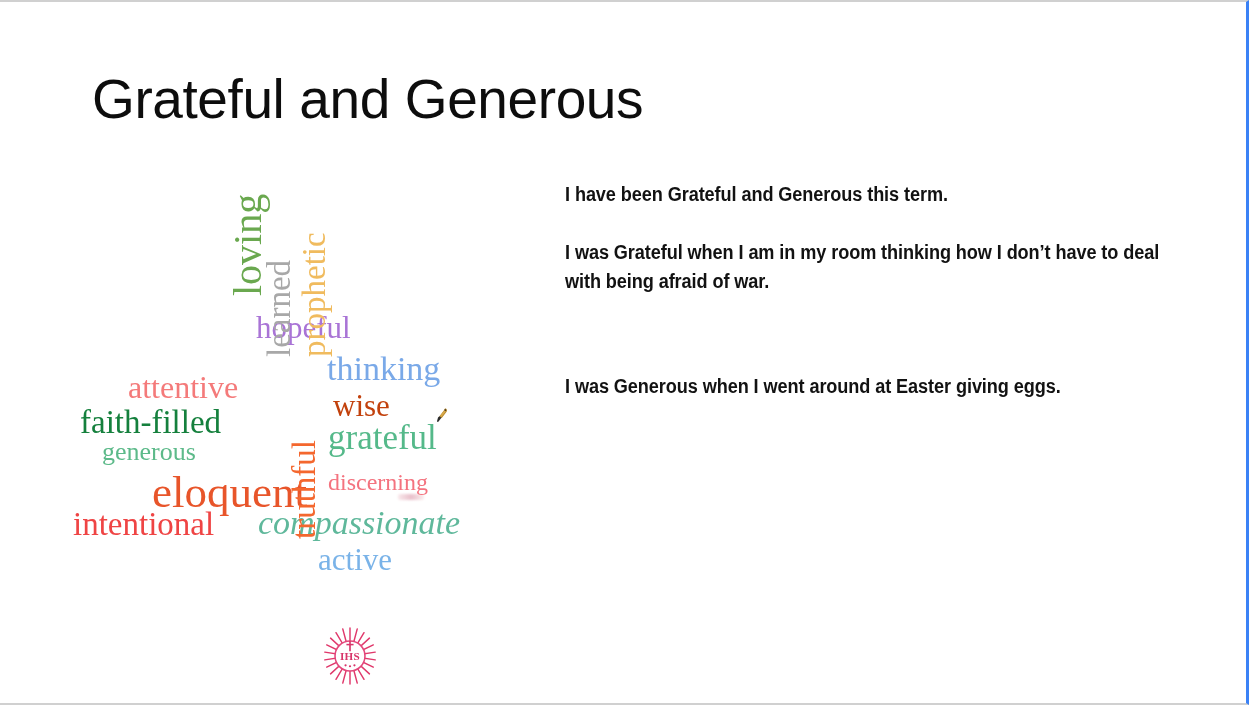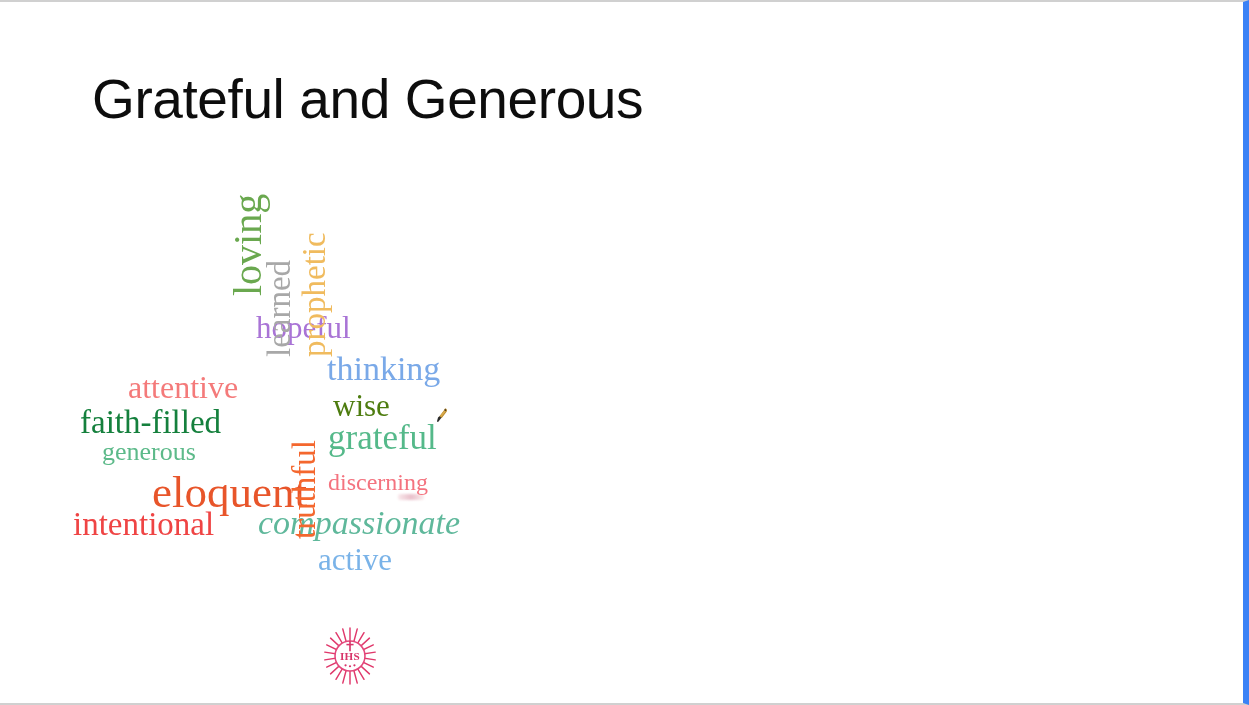--- a/index.html
+++ b/index.html
@@ -11,21 +11,21 @@
     font-family: "Liberation Sans", sans-serif;
   }
   .slide {
     position: relative;
     width: 1249px;
     height: 705px;
     background: #ffffff;
     box-sizing: border-box;
     border-top: 2px solid #d0d0d0;
     border-bottom: 2px solid #d0d0d0;
-    border-right: 6px solid #3b82f6;
+    border-right: 3px solid #3b82f6;
     overflow: hidden;
   }
 
   
   .slide-title {
     position: absolute;
     left: 92px;
     top: 68px;
     font-family: "Liberation Sans", sans-serif;
     font-size: 55px;
@@ -109,21 +109,21 @@
 
   <div class="wordcloud">
     <div class="cloud-artifact"></div>
     <div id="wc-host">
         <div class="wc-word vert" style="color: rgb(106, 168, 79); font-size: 40px; left: 168px; top: 54px;">loving</div>
         <div class="wc-word" style="color: rgb(169, 116, 214); font-size: 31px; left: 196px; top: 70px;">hopeful</div>
         <div class="wc-word" style="color: rgb(122, 169, 232); font-size: 34px; left: 267px; top: 110px;">thinking</div>
         <div class="wc-word" style="color: rgb(244, 122, 122); font-size: 32px; left: 68px; top: 129px;">attentive</div>
         <div class="wc-word vert" style="color: rgb(168, 168, 168); font-size: 33px; left: 203px; top: 115px;">learned</div>
         <div class="wc-word vert" style="color: rgb(240, 187, 94); font-size: 33px; left: 238px; top: 115px;">prophetic</div>
-        <div class="wc-word" style="color: #4d7c0f; font-size: 31px; left: 273px; top: 148px;">wise</div>
+        <div class="wc-word" style="color: #c2410c; font-size: 31px; left: 273px; top: 148px;">wise</div>
         <div class="wc-word" style="color: #15803d; font-size: 33px; left: 20px; top: 164px;">faith-filled</div>
         <div class="wc-word" style="color: rgb(85, 185, 138); font-size: 35px; left: 268px; top: 178px;">grateful</div>
         <div class="wc-word" style="color: rgb(93, 186, 138); font-size: 26px; left: 42px; top: 197px;">generous</div>
         <div class="wc-word" style="color: rgb(232, 85, 42); font-size: 45px; left: 92px; top: 228px;">eloquent</div>
         <div class="wc-word" style="color: rgb(244, 115, 127); font-size: 24px; left: 268px; top: 228px; text-align: right;">discerning</div>
         <div class="wc-word" style="color: #ef4444; font-size: 33px; left: 13px; top: 266px;">intentional</div>
         <div class="wc-word" style="color: rgb(95, 184, 155); font-size: 34px; left: 198px; top: 264px; font-style: italic;">compassionate</div>
         <div class="wc-word" style="color: rgb(122, 179, 232); font-size: 31px; left: 258px; top: 302px;">active</div>
         <div class="wc-word vert" style="color: rgb(244, 103, 46); font-size: 33px; left: 228px; top: 297px;">truthful</div>
       </div>
@@ -167,14 +167,19 @@
         <text x="30" y="35.6" text-anchor="middle" font-family="Liberation Serif, serif" font-size="11.5" font-weight="bold" fill="#d8356a" letter-spacing="0.3">IHS</text>
         <g fill="#d8356a">
           <circle cx="25.4" cy="40.6" r="1.15"></circle>
           <circle cx="30" cy="41.6" r="1.15"></circle>
           <circle cx="34.6" cy="40.6" r="1.15"></circle>
         </g>
       </svg>
     </div>
   </div>
 
+  <div class="body-block">
+    <p class="body-para">I have been Grateful and Generous this term.</p>
+    <p class="body-para">I was Grateful when I am in my room thinking how I don’t have to deal with being afraid of war.</p>
+    <p class="body-para spaced-extra">I was Generous when I went around at Easter giving eggs.</p>
+  </div>
 
 </div>
 
 </body></html>

